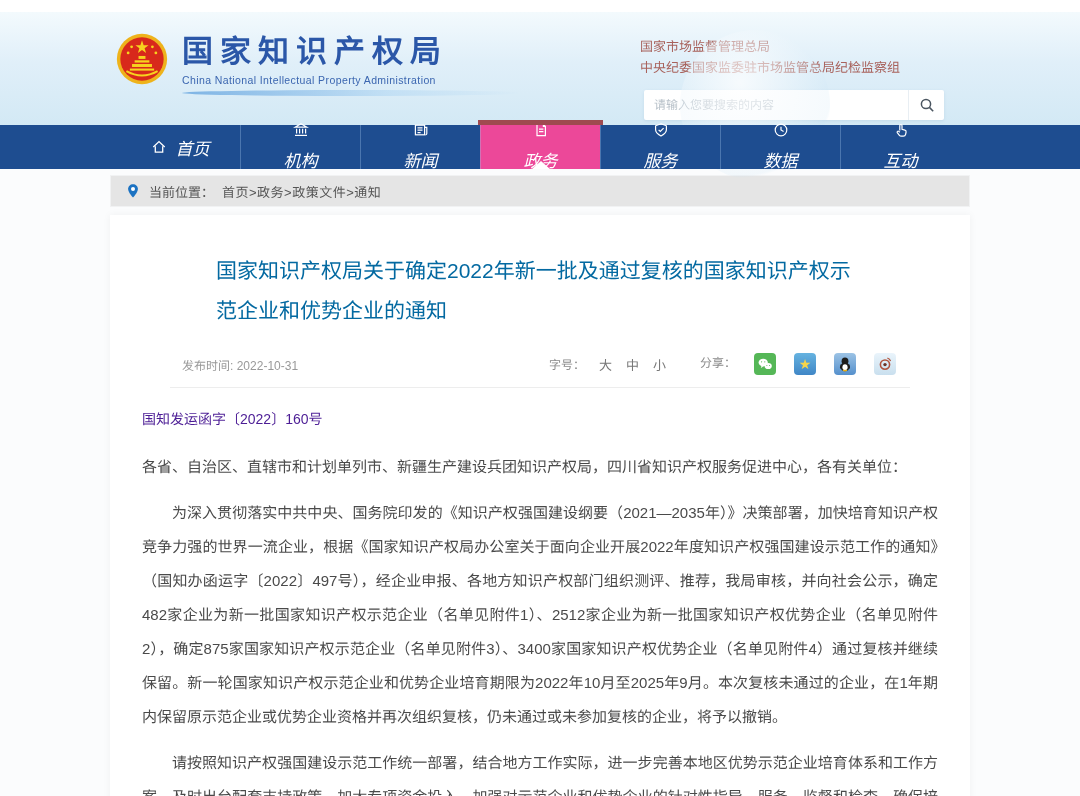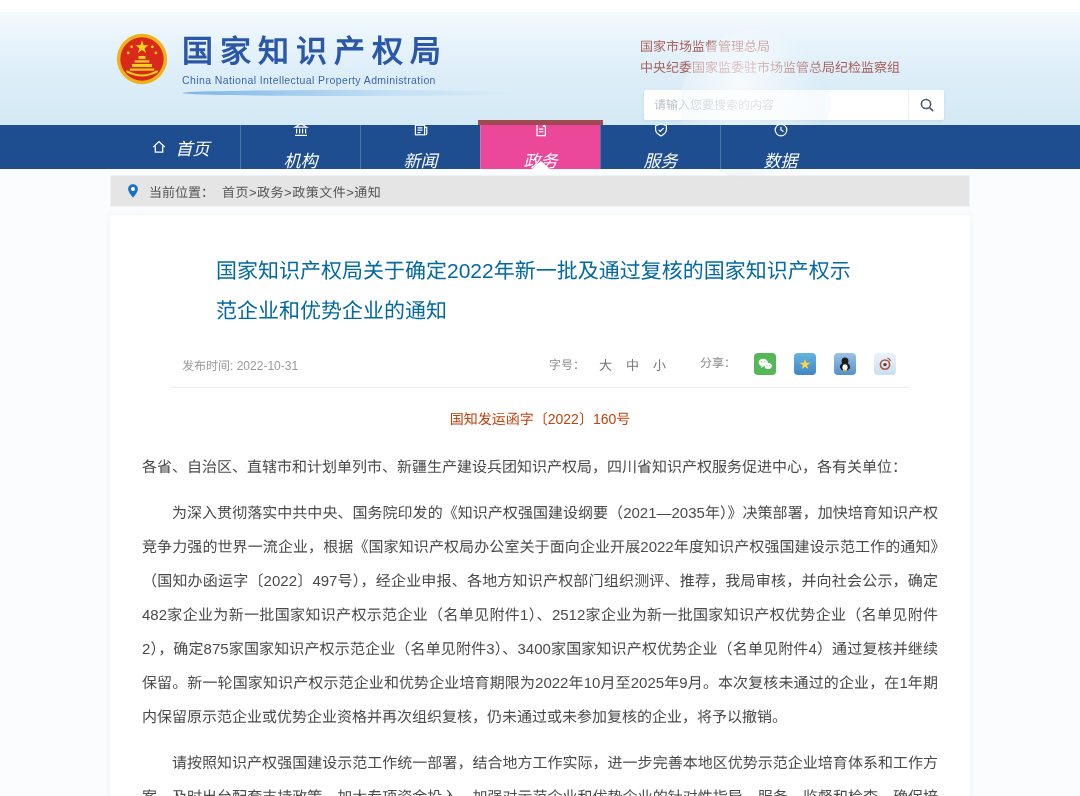--- a/index.html
+++ b/index.html
@@ -109,21 +109,21 @@
     width:22px; height:22px; border-radius:4px; display:flex; align-items:center; justify-content:center;
     cursor:pointer; overflow:hidden;
   }
   .ico-wechat { background:#55b757; }
   .ico-qzone  { background:linear-gradient(180deg,#66b3e0,#3f86c6); color:#f6d54a; font-size:14px; line-height:1; }
   .ico-qq     { background:linear-gradient(180deg,#9cc3e5,#5590cc); }
   .ico-weibo  { background:linear-gradient(180deg,#eaf4fb,#c9dfee); }
 
   .divider { margin:12px 28px 0; border-top:1px solid #ededed; }
 
-  .doc-number { margin-top:20px; text-align:center; font-size:14px; color:#c2410c; }
+  .doc-number { margin-top:20px; text-align:left; font-size:14px; color:#4c1d95; }
 
   .body-text { margin-top:22px; font-size:15px; color:#4a4a4a; line-height:34px; text-align:justify; }
   .body-text p { margin:0 0 12px; }
   .body-text p.indent { text-indent:2em; }
 </style>
 </head>
 <body>
 
 <div class="header">
   <div class="shell">
@@ -219,20 +219,28 @@
       <span>服务</span>
     </a>
     <a class="nav-item">
       <span class="nav-ico">
         <svg width="16" height="16" viewBox="0 0 16 16" fill="none" stroke="#fff" stroke-width="1.2">
           <circle cx="8" cy="8" r="5.8"></circle>
             <path d="M8 4.8 V8 L10.6 9.6"></path>
         </svg>
       </span>
       <span>数据</span>
+    </a>
+    <a class="nav-item">
+      <span class="nav-ico">
+        <svg width="16" height="16" viewBox="0 0 16 16" fill="none" stroke="#fff" stroke-width="1.2">
+          <path d="M6.8 8.4 V3.6 a1.1 1.1 0 0 1 2.2 0 V7.4 l2.9 .7 a1.6 1.6 0 0 1 1.2 1.9 l-.5 2.3 a2.4 2.4 0 0 1 -2.4 1.9 H8.4 a2.8 2.8 0 0 1 -2.2 -1.1 L4.3 10.7 a1 1 0 0 1 1.5 -1.3 l1 .9"></path>
+        </svg>
+      </span>
+      <span>互动</span>
     </a>
   </div>
 </div>
 
 <div class="below">
 
   <div class="breadcrumb">
     <svg width="16" height="16" viewBox="0 0 16 16">
       <path d="M8 1.3 C5.2 1.3 3.1 3.4 3.1 6.1 C3.1 9.6 8 14.6 8 14.6 S12.9 9.6 12.9 6.1 C12.9 3.4 10.8 1.3 8 1.3 Z" fill="#1b72c2"></path>
       <circle cx="8" cy="6.1" r="2" fill="#fff"></circle>

